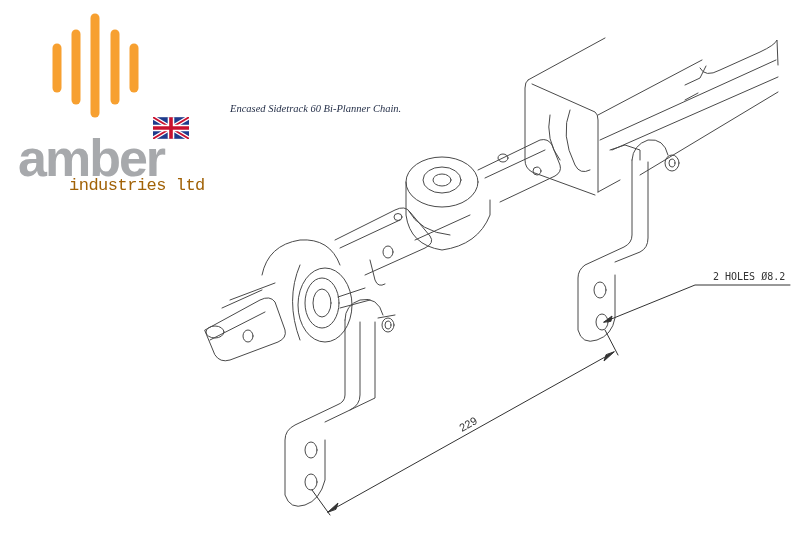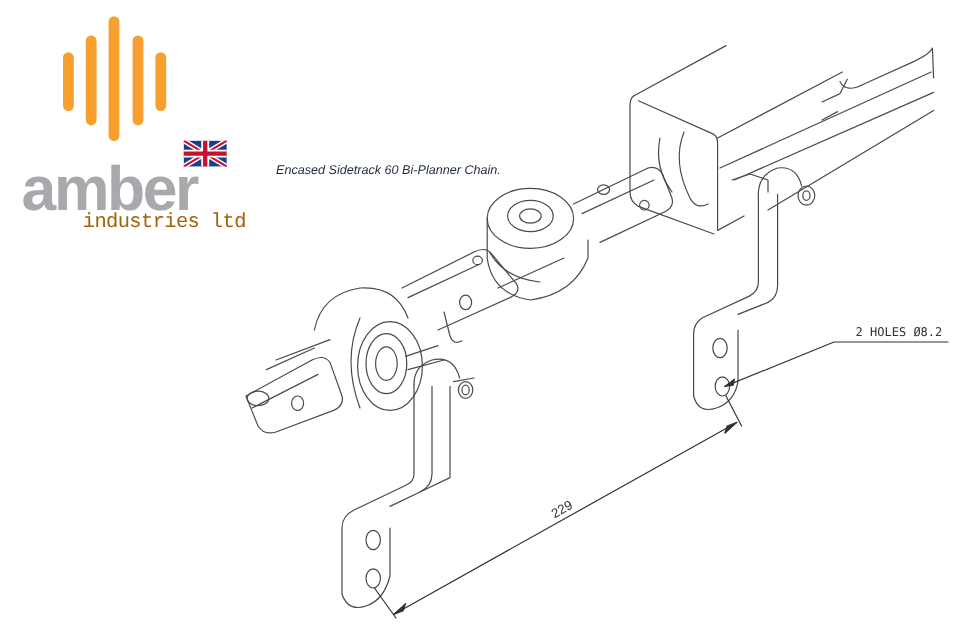--- a/index.html
+++ b/index.html
@@ -1,20 +1,20 @@
 <!DOCTYPE html>
 <html><head>
 <meta charset="utf-8">
 <style>
   html, body { margin: 0; padding: 0; background: #ffffff; }
   body { width: 800px; height: 533px; position: relative; overflow: hidden; font-family: "Liberation Sans", sans-serif; }
   .logo { position: absolute; left: 0; top: 0; width: 220px; height: 210px; }
   .logo-word { position: absolute; left: 18px; top: 128px; font-family: "Liberation Sans", sans-serif; font-size: 52px; font-weight: bold; color: #a7a9ac; letter-spacing: -2px; line-height: 60px; }
   .logo-sub { position: absolute; left: 69px; top: 176px; font-family: Liberation Mono, monospace; font-size: 17px; color: #a16207; line-height: 20px; letter-spacing: -0.5px; }
-  .caption { position: absolute; left: 230px; top: 136px; font-family: Liberation Sans, sans-serif; font-style: italic; font-size: 10.5px; color: #1f2a44; }
+  .caption { position: absolute; left: 230px; top: 103px; font-family: Liberation Serif, serif; font-style: italic; font-size: 10.5px; color: #1f2a44; }
   .drawing { position: absolute; left: 0; top: 0; }
   .dim-text { font-family: "DejaVu Sans Mono", monospace; font-size: 10px; fill: #333; }
   .dim-229 { font-family: "Liberation Sans", sans-serif; font-size: 11px; fill: #333; }
 </style>
 </head>
 <body>
 
 <svg class="drawing" width="800" height="533" viewBox="0 0 800 533" xmlns="http://www.w3.org/2000/svg">
   <g fill="none" stroke="#4a4a4a" stroke-width="1" stroke-linejoin="round" stroke-linecap="round">
 

